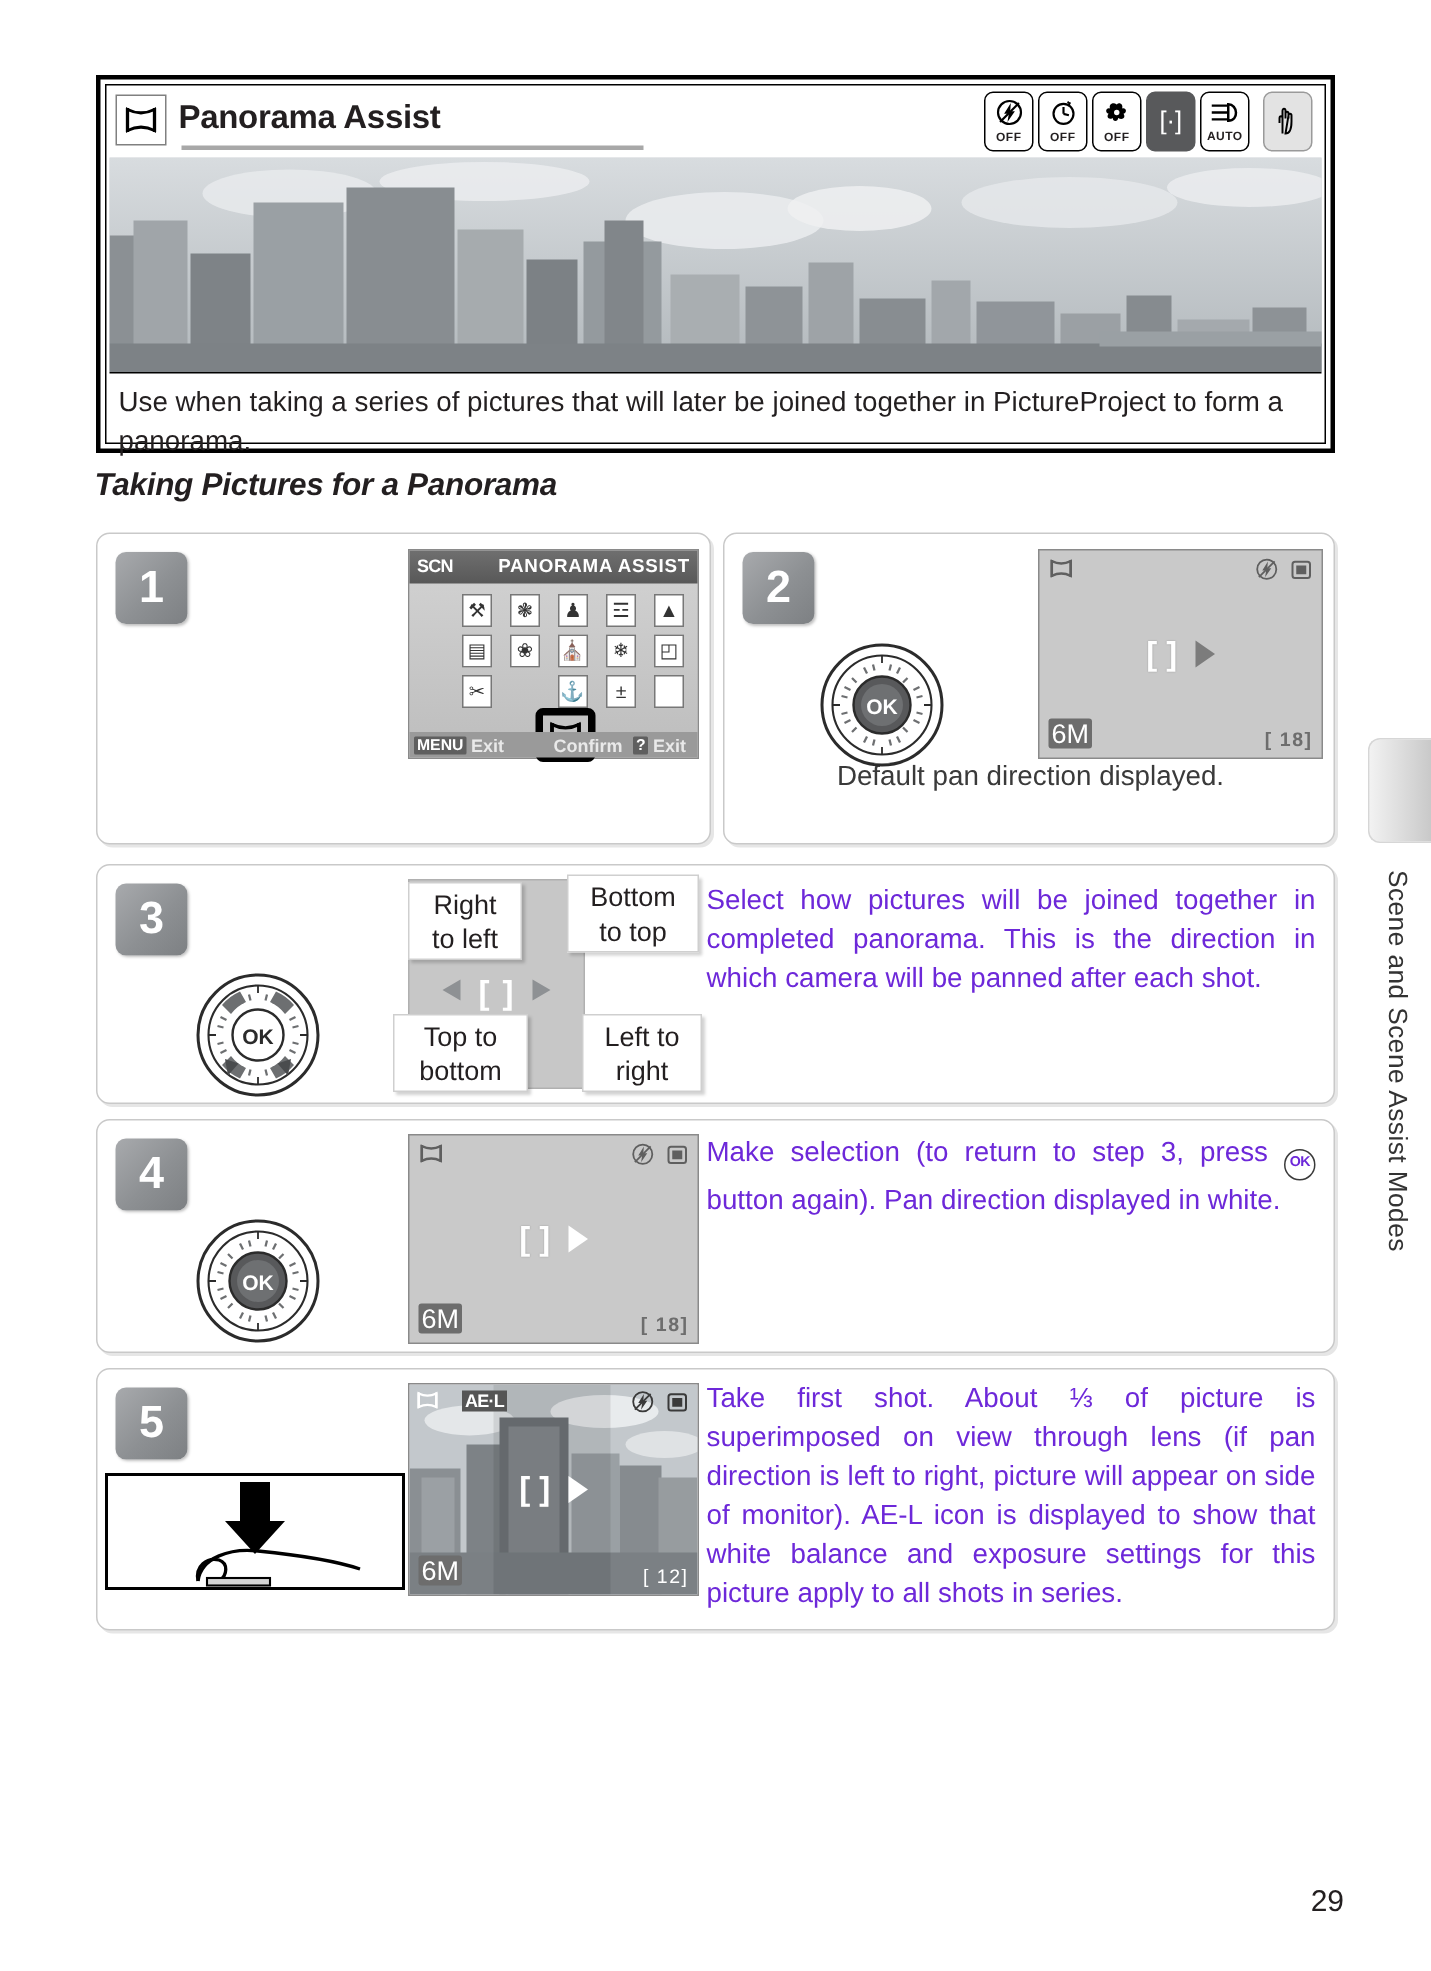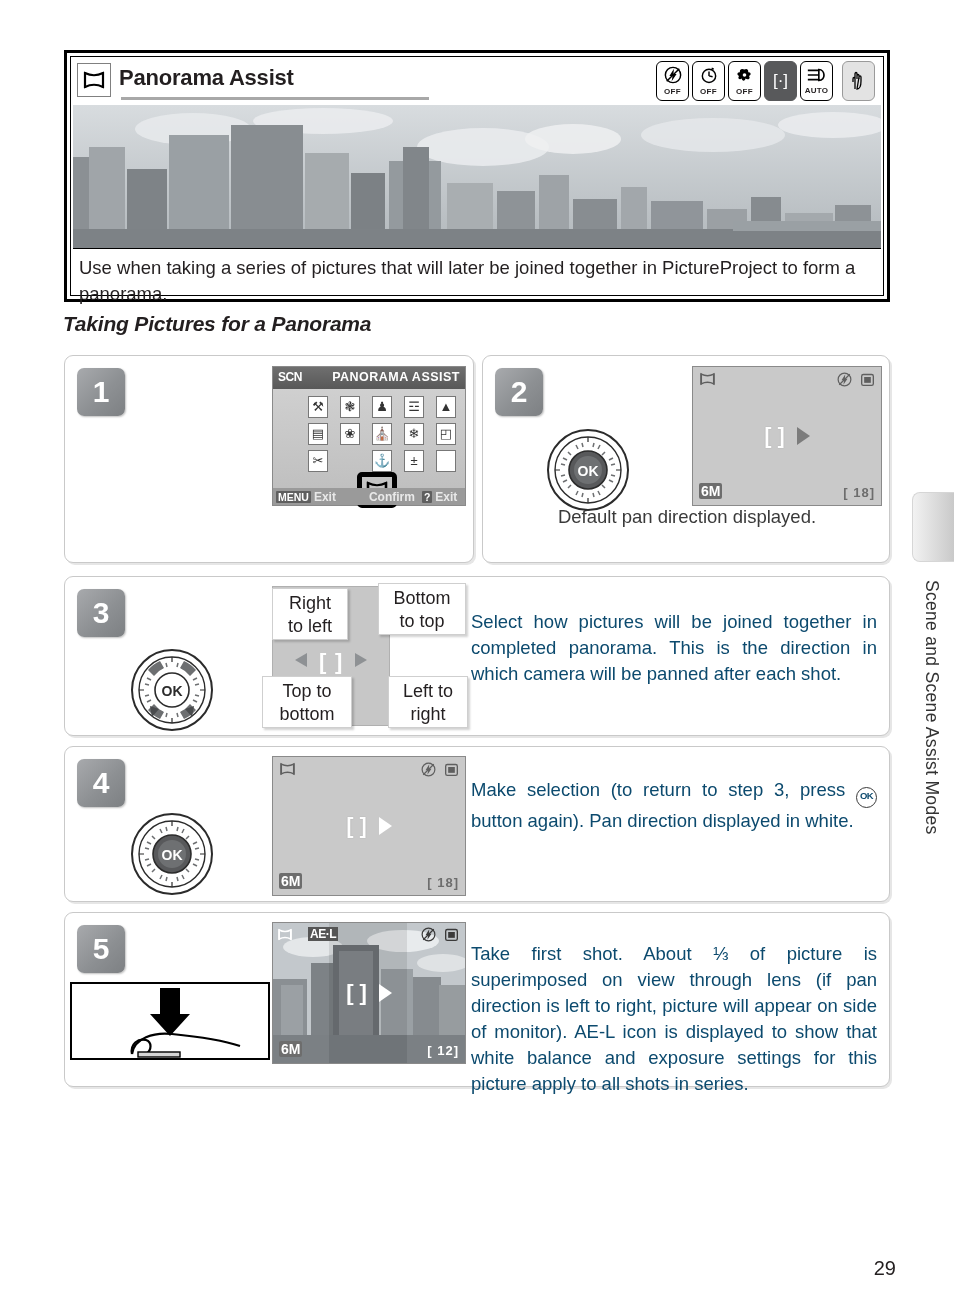--- a/index.html
+++ b/index.html
@@ -87,29 +87,29 @@
   .lcd{
     position:absolute;background:#c9c9c9;border:1px solid #8a8a8a;box-sizing:border-box;
   }
   .lcd .tl{position:absolute;left:6px;top:5px;display:flex;gap:3px;align-items:center;}
   .lcd .tr{position:absolute;right:6px;top:5px;display:flex;gap:8px;align-items:center;}
   .lcd .bl{position:absolute;left:6px;bottom:5px;}
   .lcd .br{position:absolute;right:6px;bottom:5px;font-size:13px;letter-spacing:1px;color:#6d6d6d;font-weight:bold;}
   .lcd .center{position:absolute;left:0;right:0;top:50%;transform:translateY(-50%);
     display:flex;align-items:center;justify-content:center;gap:6px;}
   .brk{font-size:22px;color:#fff;font-weight:bold;text-shadow:0 0 1px #888;}
-  .res{font-size:14px;font-weight:bold;color:#fff;background:#6d6d6d;padding:0 2px;border-radius:2px;}
+  .res{font-size:18px;font-weight:normal;color:#fff;background:#6d6d6d;padding:0 2px;border-radius:2px;}
   .tri-gray{width:0;height:0;border-top:9px solid transparent;border-bottom:9px solid transparent;border-left:13px solid #7c7c7c;}
   .tri-white{width:0;height:0;border-top:9px solid transparent;border-bottom:9px solid transparent;border-left:13px solid #fff;}
 
   .cap{
     position:absolute;font-size:18.5px;line-height:26px;color:#3a3a3a;text-align:center;
   }
   .body-text{
-    position:absolute;font-size:18.5px;line-height:26px;color:#0c4a6e;text-align:justify;margin-top:22px;
+    position:absolute;font-size:18.5px;line-height:26px;color:#6d28d9;text-align:justify;
   }
 
   
   .scn{
     position:absolute;left:272px;top:366px;width:194px;height:140px;
     background:linear-gradient(#d3d3d3,#bdbdbd);border:1px solid #8a8a8a;box-sizing:border-box;text-align:right;
   }
   .scn-bar{position:absolute;left:0;right:0;top:0;height:22px;
     background:linear-gradient(#6f6f6f,#585858);color:#fff;}
   .scn-bar .scn-lbl{position:absolute;left:5px;top:3px;font-size:12px;font-weight:bold;letter-spacing:-0.5px;}
@@ -602,21 +602,21 @@
           </svg></span>
     </div>
     <div class="center" style="position:absolute;left:0;right:0;top:50%;transform:translateY(-50%);display:flex;align-items:center;justify-content:center;gap:6px;">
       <span class="brk">[</span>
       <span class="brk">]</span>
       <span class="tri-white" style="margin-left:6px;"></span>
     </div>
     <div style="position:absolute;left:6px;bottom:5px;">
       <span class="res">6M</span>
     </div>
-    <div style="position:absolute;right:6px;bottom:5px;font-size:13px;letter-spacing:1px;color:#fff;font-weight:bold;">
+    <div style="position:absolute;right:6px;bottom:5px;font-size:13px;letter-spacing:1px;color:#fff;font-weight:normal;">
       [&nbsp;<span>12</span>]
     </div>
   </div>
 
   <div class="sidetab"></div>
   <div class="sidelabel">Scene and Scene Assist Modes</div>
   <div class="pageno">29</div>
 
 </div>
 

